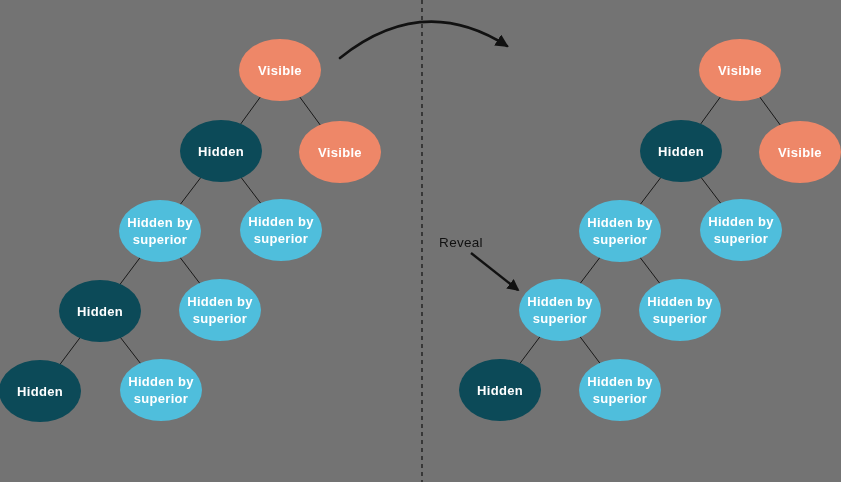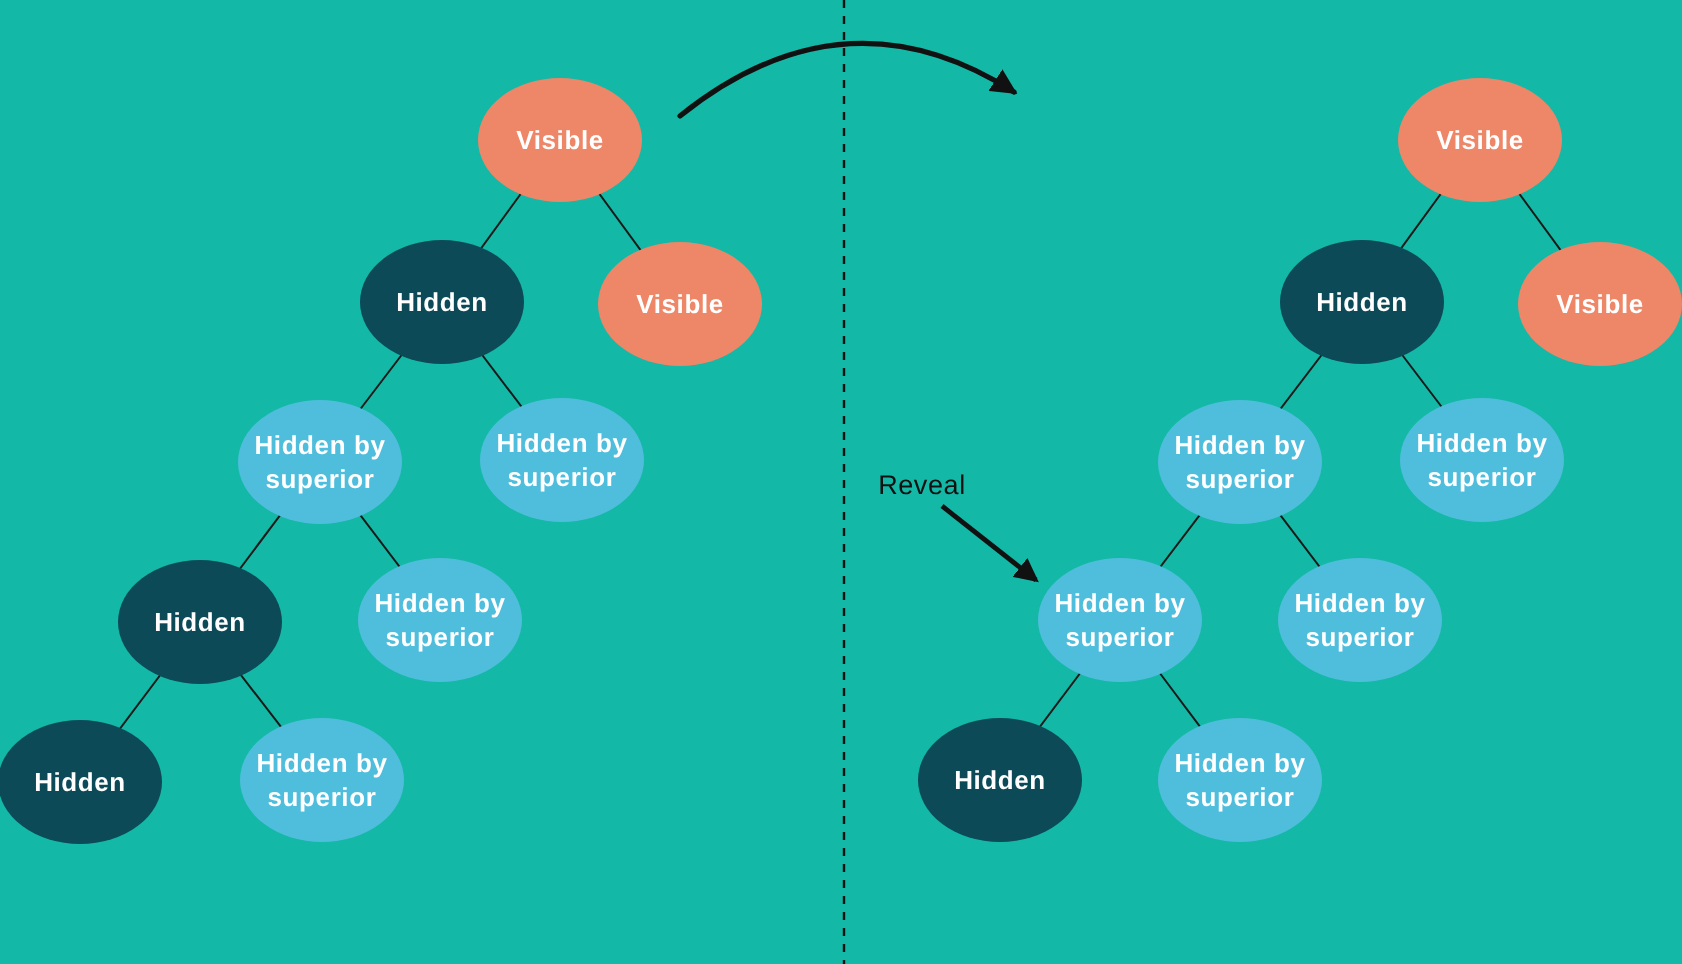--- a/index.html
+++ b/index.html
@@ -1,20 +1,20 @@
 <!DOCTYPE html>
 <html><head>
 <meta charset="utf-8">
 <style>
   html, body { margin: 0; padding: 0; background: #ffffff; }
   .canvas {
     position: relative;
     width: 841px;
     height: 482px;
-    background: #14b8a6;
+    background: #737373;
     overflow: hidden;
     font-family: "Liberation Sans", sans-serif;
   }
   svg { display: block; }
   .node-label {
     font-family: "Liberation Sans", sans-serif;
     font-size: 13px;
     font-weight: 600;
     letter-spacing: 0.3px;
     text-anchor: middle;

